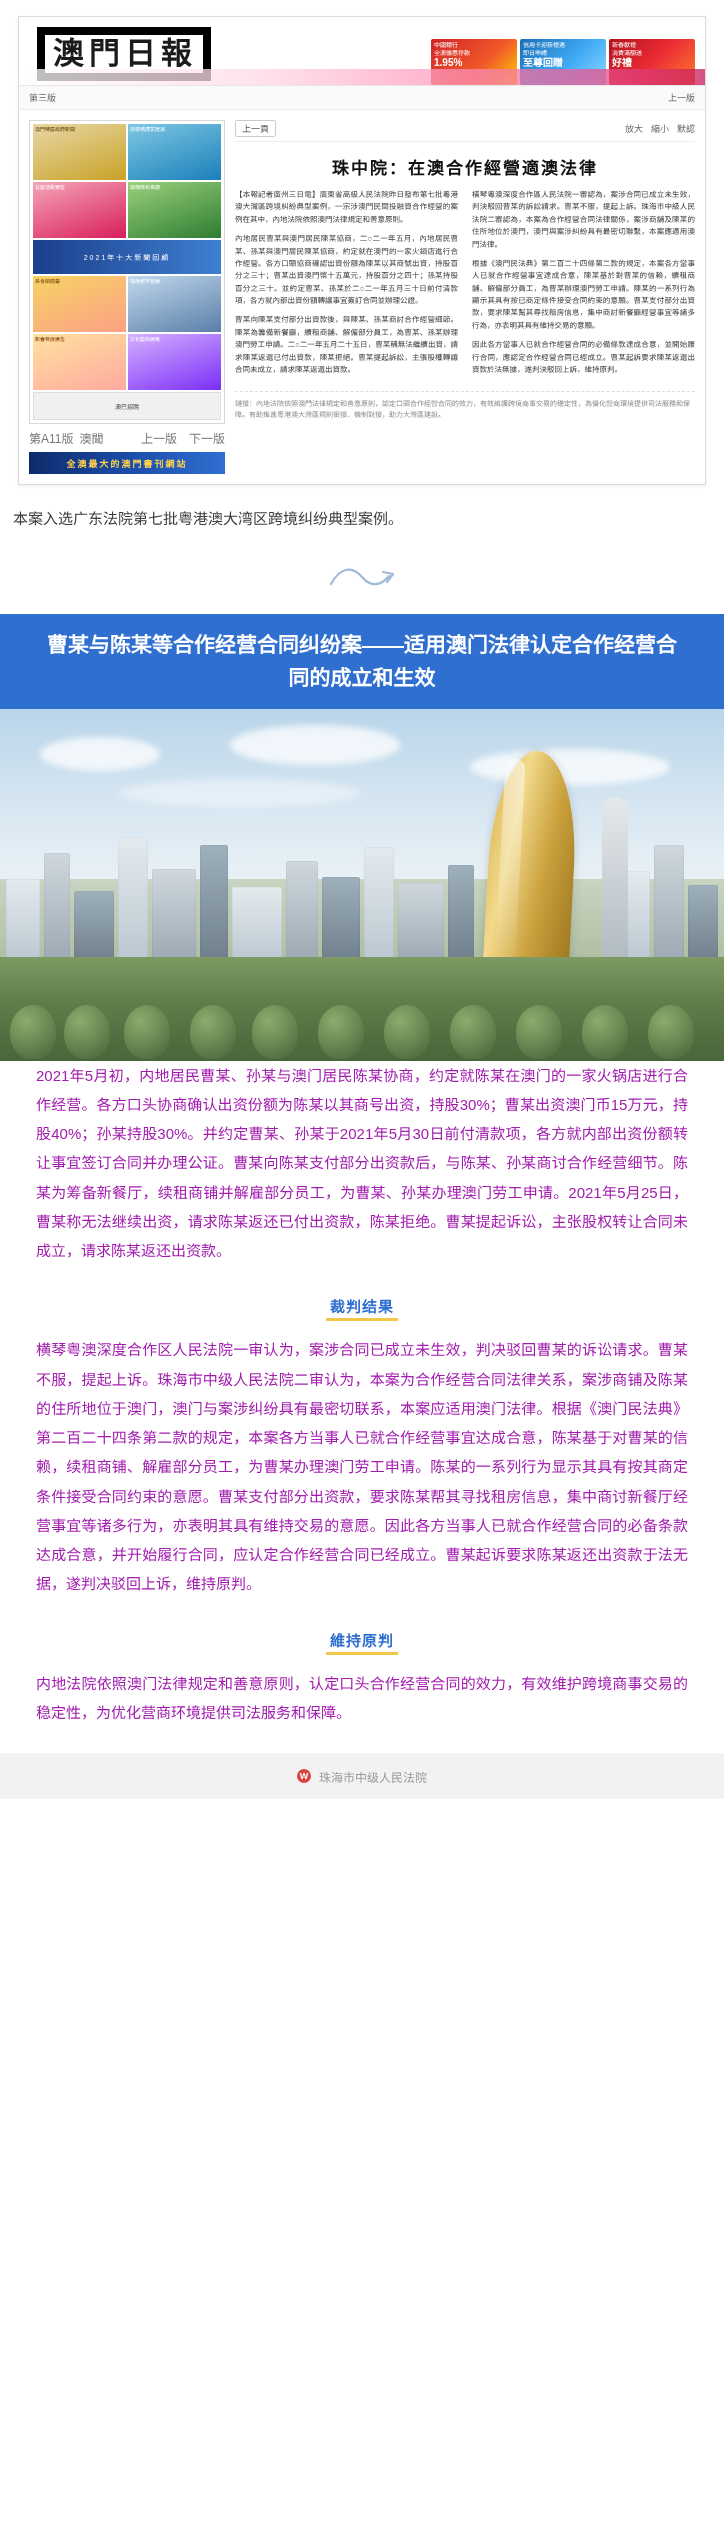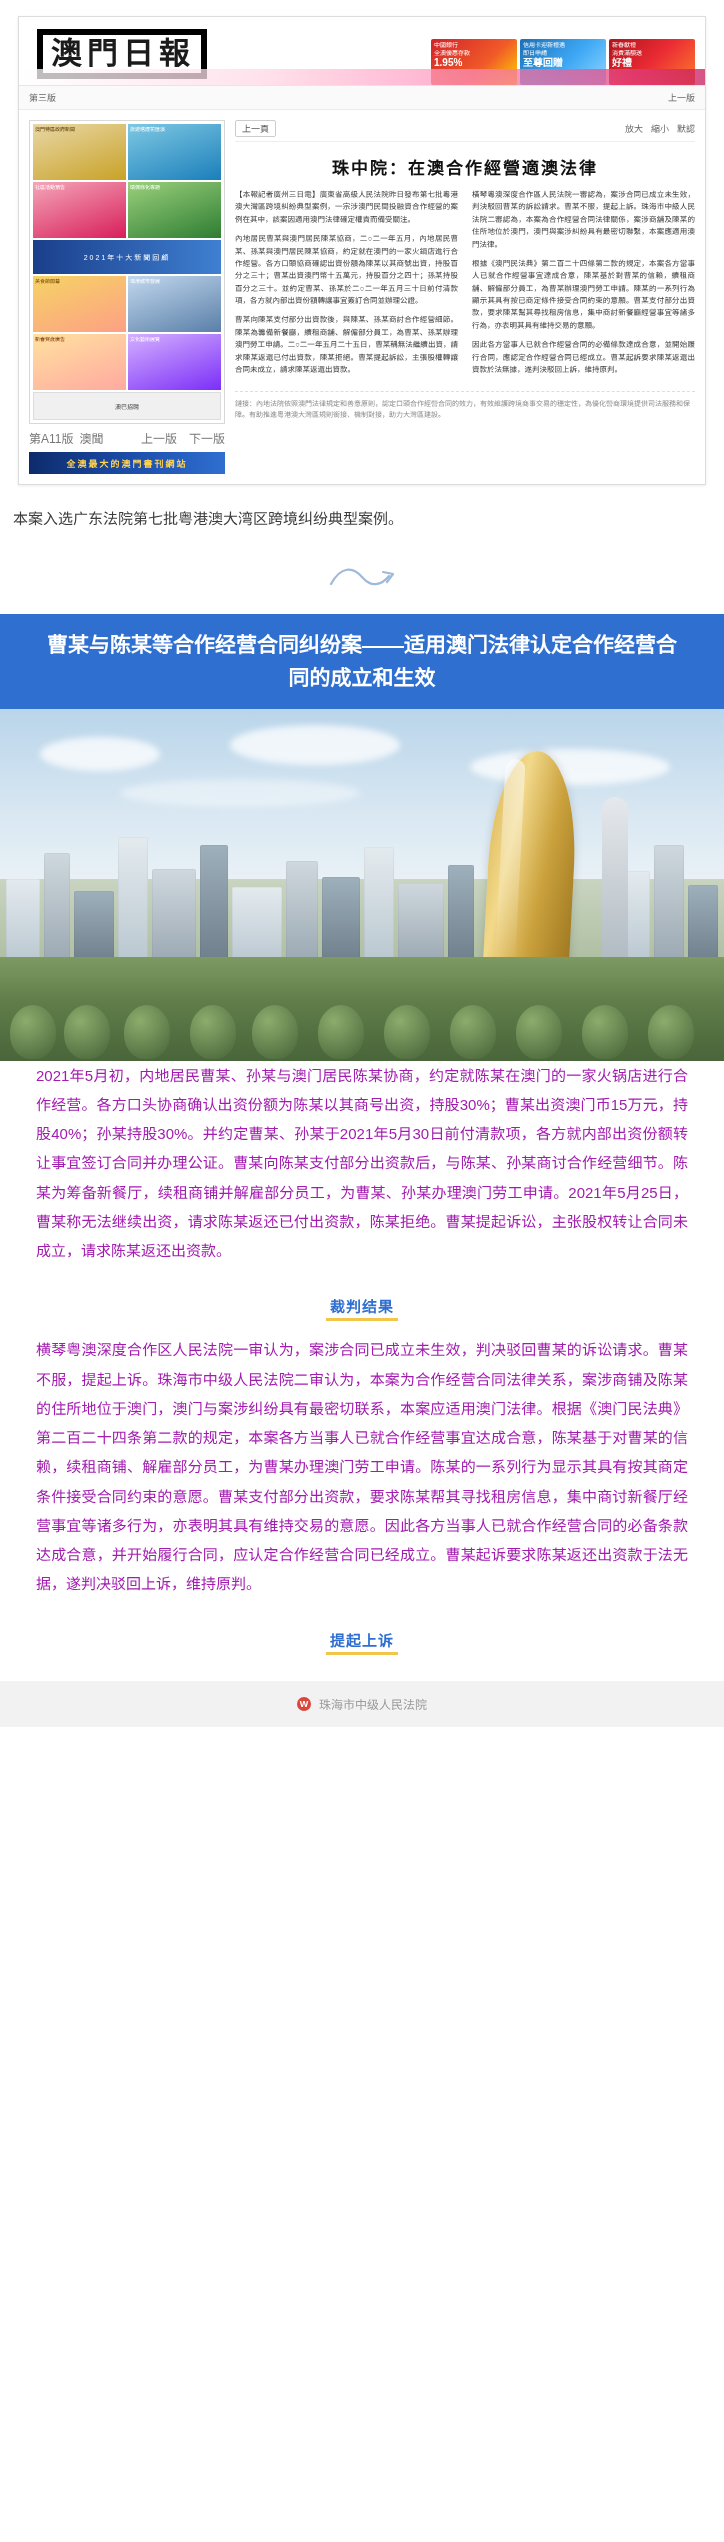--- a/index.html
+++ b/index.html
@@ -44,21 +44,21 @@
     display: flex;
     align-items: center;
     padding-left: 12px;
   }
   .np-title .cn {
     font-family: "DejaVu Serif", "Liberation Serif", serif;
     font-weight: bold;
     font-size: 31px;
     letter-spacing: 5px;
     color: #1b1b1b;
-    border: 6px solid #000000;
+    border: 8px solid #000000;
     padding: 2px 6px 4px 8px;
     line-height: 1.05;
   }
   .np-gradbar {
     position: absolute;
     left: 0; right: 0; bottom: 0;
     height: 16px;
     background: linear-gradient(90deg,#ffffff 0%,#ffd9e6 35%,#ff9ec2 60%,#e94f8b 85%,#c71b5c 100%);
     opacity: .75;
   }
@@ -399,21 +399,21 @@
             <span class="zoom">
               <span>放大</span>
               <span>縮小</span>
               <span>默認</span>
             </span>
           </div>
 
           <div class="np-headline">珠中院：在澳合作經營適澳法律</div>
 
           <div class="np-cols">
-            <p>【本報記者廣州三日電】廣東省高級人民法院昨日發布第七批粵港澳大灣區跨境糾紛典型案例，一宗涉澳門民間投融資合作經營的案例在其中，該案因適用澳門法律確定權責而備受關注。</p>
+            <p>【本報記者廣州三日電】廣東省高級人民法院昨日發布第七批粵港澳大灣區跨境糾紛典型案例，一宗涉澳門民間投融資合作經營的案例在其中，內地法院依照澳門法律規定和善意原則。</p>
             <p>內地居民曹某與澳門居民陳某協商，二○二一年五月，內地居民曹某、孫某與澳門居民陳某協商，約定就在澳門的一家火鍋店進行合作經營。各方口頭協商確認出資份額為陳某以其商號出資，持股百分之三十；曹某出資澳門幣十五萬元，持股百分之四十；孫某持股百分之三十。並約定曹某、孫某於二○二一年五月三十日前付清款項，各方就內部出資份額轉讓事宜簽訂合同並辦理公證。</p>
             <p>曹某向陳某支付部分出資款後，與陳某、孫某商討合作經營細節。陳某為籌備新餐廳，續租商舖、解僱部分員工，為曹某、孫某辦理澳門勞工申請。二○二一年五月二十五日，曹某稱無法繼續出資，請求陳某返還已付出資款，陳某拒絕。曹某提起訴訟，主張股權轉讓合同未成立，請求陳某返還出資款。</p>
             <p>橫琴粵澳深度合作區人民法院一審認為，案涉合同已成立未生效，判決駁回曹某的訴訟請求。曹某不服，提起上訴。珠海市中級人民法院二審認為，本案為合作經營合同法律關係，案涉商舖及陳某的住所地位於澳門，澳門與案涉糾紛具有最密切聯繫，本案應適用澳門法律。</p>
             <p>根據《澳門民法典》第二百二十四條第二款的規定，本案各方當事人已就合作經營事宜達成合意，陳某基於對曹某的信賴，續租商舖、解僱部分員工，為曹某辦理澳門勞工申請。陳某的一系列行為顯示其具有按已商定條件接受合同約束的意願。曹某支付部分出資款，要求陳某幫其尋找租房信息，集中商討新餐廳經營事宜等諸多行為，亦表明其具有維持交易的意願。</p>
             <p>因此各方當事人已就合作經營合同的必備條款達成合意，並開始履行合同，應認定合作經營合同已經成立。曹某起訴要求陳某返還出資款於法無據，遂判決駁回上訴，維持原判。</p>
           </div>
 
           <div class="np-note">鏈接：內地法院依照澳門法律規定和善意原則，認定口頭合作經營合同的效力，有效維護跨境商事交易的穩定性，為優化營商環境提供司法服務和保障。有助推進粵港澳大灣區規則銜接、機制對接，助力大灣區建設。</div>
         </div>
 
@@ -478,22 +478,23 @@
   <div class="section">
 
     <p class="para">2021年5月初，内地居民曹某、孙某与澳门居民陈某协商，约定就陈某在澳门的一家火锅店进行合作经营。各方口头协商确认出资份额为陈某以其商号出资，持股30%；曹某出资澳门币15万元，持股40%；孙某持股30%。并约定曹某、孙某于2021年5月30日前付清款项，各方就内部出资份额转让事宜签订合同并办理公证。曹某向陈某支付部分出资款后，与陈某、孙某商讨合作经营细节。陈某为筹备新餐厅，续租商铺并解雇部分员工，为曹某、孙某办理澳门劳工申请。2021年5月25日，曹某称无法继续出资，请求陈某返还已付出资款，陈某拒绝。曹某提起诉讼，主张股权转让合同未成立，请求陈某返还出资款。</p>
 
     <div class="sec-head">
       <span>裁判结果</span>
     </div>
     <p class="para">横琴粤澳深度合作区人民法院一审认为，案涉合同已成立未生效，判决驳回曹某的诉讼请求。曹某不服，提起上诉。珠海市中级人民法院二审认为，本案为合作经营合同法律关系，案涉商铺及陈某的住所地位于澳门，澳门与案涉纠纷具有最密切联系，本案应适用澳门法律。根据《澳门民法典》第二百二十四条第二款的规定，本案各方当事人已就合作经营事宜达成合意，陈某基于对曹某的信赖，续租商铺、解雇部分员工，为曹某办理澳门劳工申请。陈某的一系列行为显示其具有按其商定条件接受合同约束的意愿。曹某支付部分出资款，要求陈某帮其寻找租房信息，集中商讨新餐厅经营事宜等诸多行为，亦表明其具有维持交易的意愿。因此各方当事人已就合作经营合同的必备条款达成合意，并开始履行合同，应认定合作经营合同已经成立。曹某起诉要求陈某返还出资款于法无据，遂判决驳回上诉，维持原判。</p>
 
     <div class="sec-head">
-      <span>提起上诉</span>
+      <span>維持原判</span>
     </div>
+    <p class="para">内地法院依照澳门法律规定和善意原则，认定口头合作经营合同的效力，有效维护跨境商事交易的稳定性，为优化营商环境提供司法服务和保障。</p>
 
   </div>
 
   <div class="footer">
     <span class="wb-icon">W</span>
     <span>珠海市中级人民法院</span>
   </div>
 
 </div>
 

